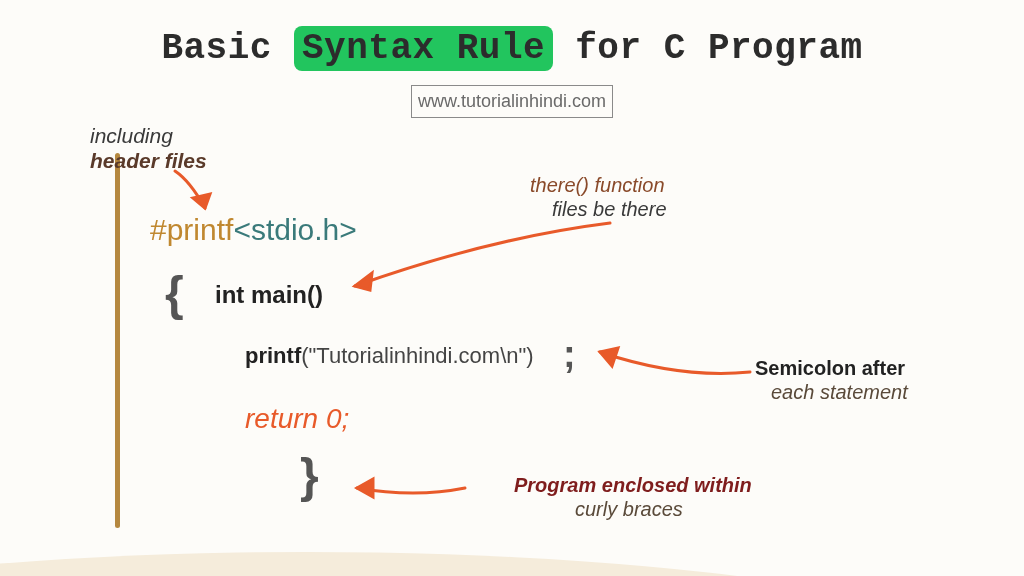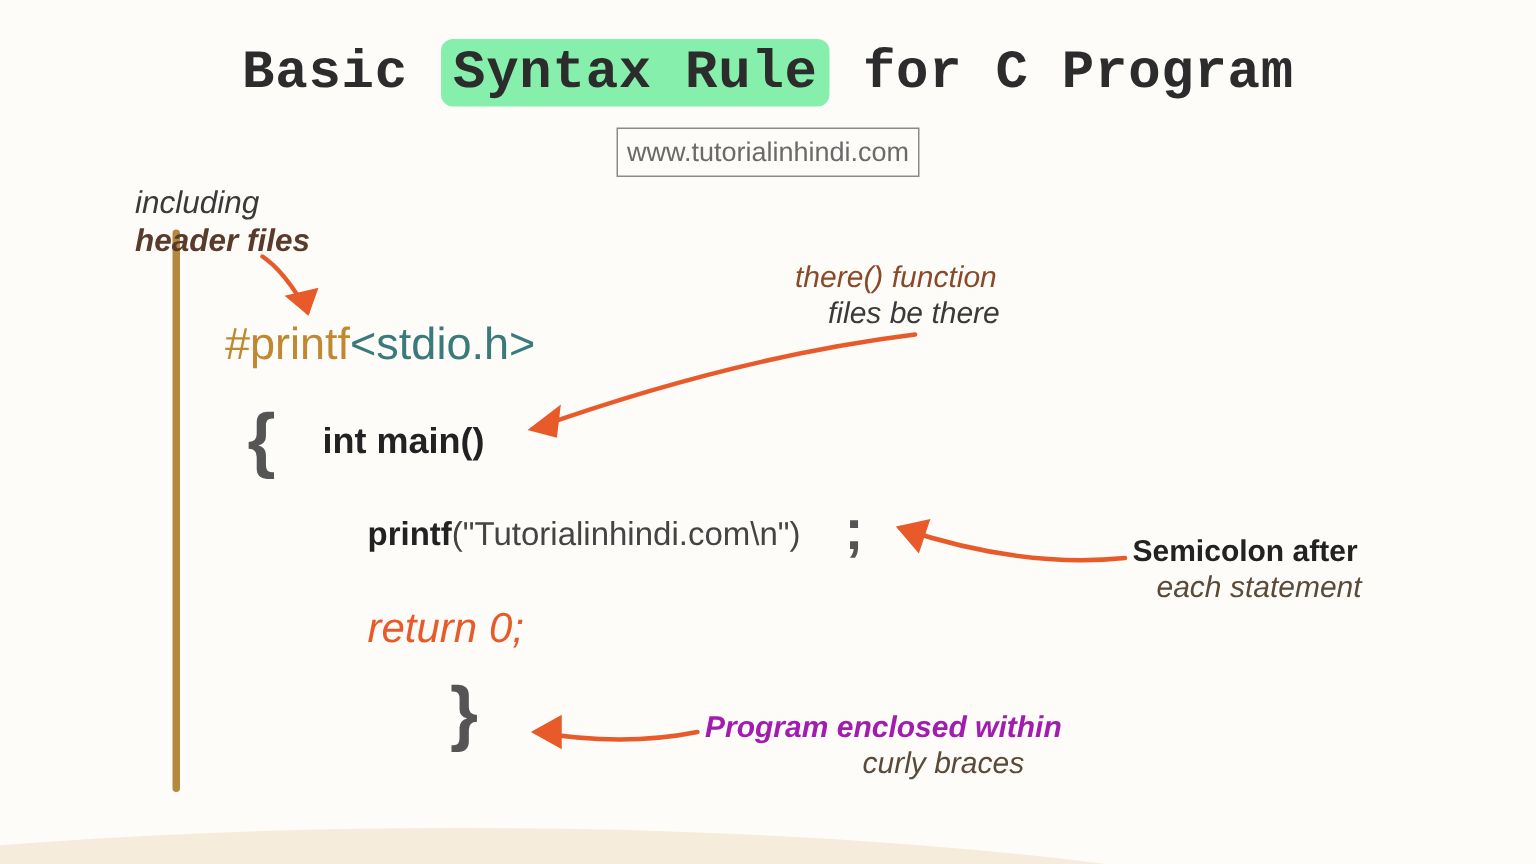--- a/index.html
+++ b/index.html
@@ -23,21 +23,21 @@
     .title {
       text-align: center;
       padding-top: 28px;
       font-size: 36px;
       font-weight: 800;
       font-family: 'Courier New', monospace;
       color: #2c2c2c;
       letter-spacing: 0.5px;
     }
     .title .highlight {
-      background: #86efac;
+      background: #22c55e;
       border-radius: 8px;
       padding: 2px 8px;
       color: #2c2c2c;
     }
     .url-box {
       display: block;
       width: fit-content;
       margin: 16px auto 0;
       padding: 5px 6px;
       border: 1.5px solid #8a8a8a;
@@ -80,21 +80,21 @@
     .semicolon-big { position: absolute; left: 563px; top: 195px; font-size: 38px; font-weight: 800; color: #555; }
     .return-line { left: 245px; top: 265px; font-size: 28px; font-style: italic; color: #e85a2a; font-weight: 500; }
     .brace-close { left: 300px; top: 310px; font-size: 48px; font-weight: 800; color: #555; font-family: Arial; }
     
     .ann-header { left: 90px; top: -15px; font-size: 21px; }
     .ann-main { left: 530px; top: 35px; font-size: 20px; }
     .ann-semi { left: 755px; top: 218px; font-size: 20px; font-style: normal; }
     .ann-semi .emph { font-style: normal; font-weight: 700; color: #222; display: inline; }
     .ann-semi .sub { font-style: italic; color: #5a4a3a; }
     .ann-braces { left: 470px; top: 335px; font-size: 20px; font-style: normal; }
-    .ann-braces .emph { font-weight: 700; color: #a21caf; font-style: italic; display: inline; }
+    .ann-braces .emph { font-weight: 700; color: #7f1d1d; font-style: italic; display: inline; margin-left: 44px; }
     .ann-braces .sub { font-style: italic; color: #5a4a3a; }
     
     .arrow { position: absolute; stroke: #e85a2a; fill: none; stroke-width: 3; }
     .arrowhead { fill: #e85a2a; }
   </style>
 </head>
 <body>
 
 <div class="wave-bg"></div>
 

